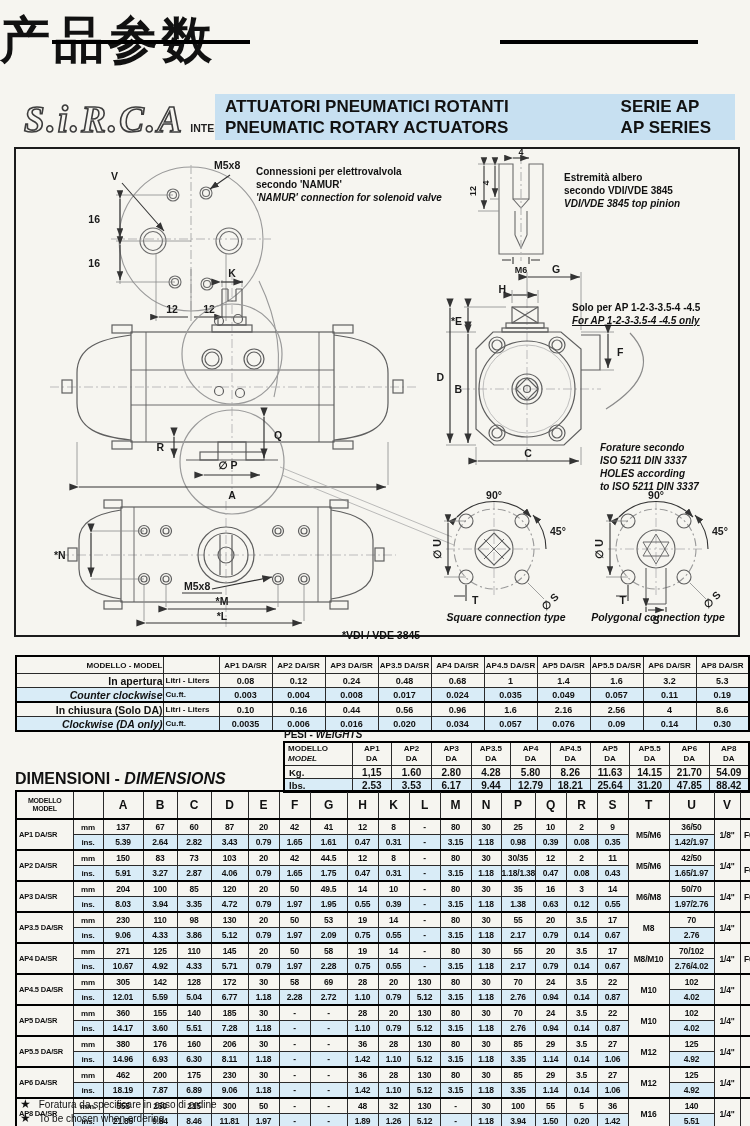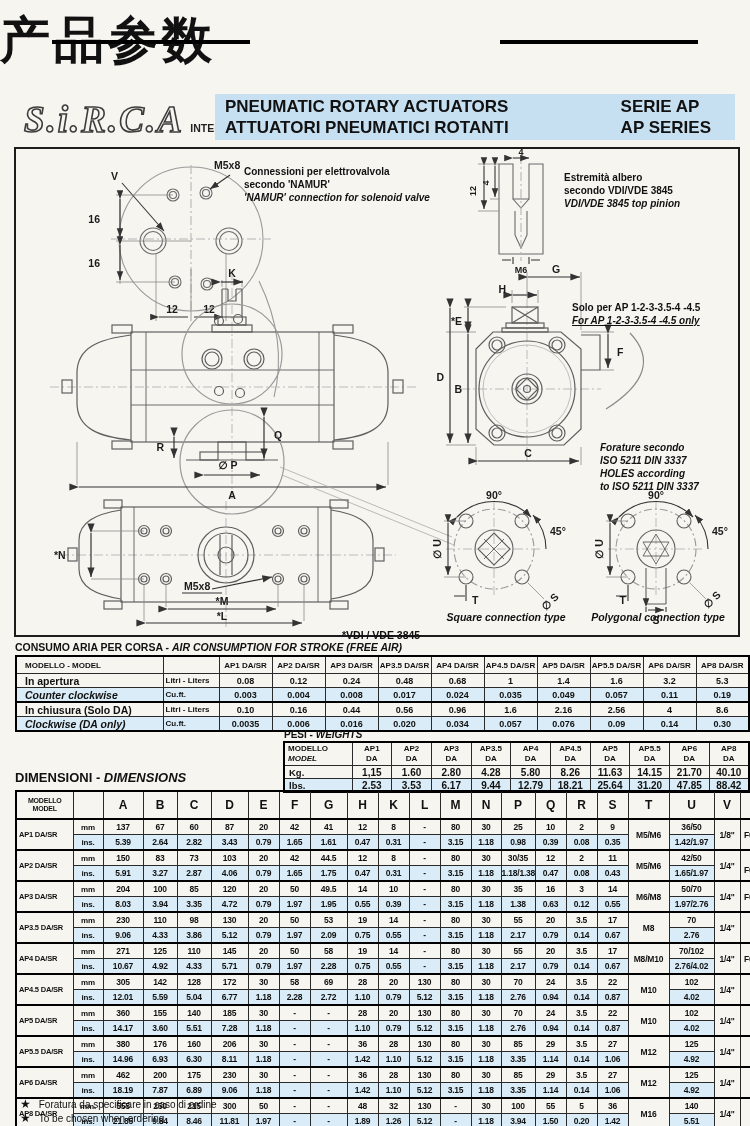--- a/index.html
+++ b/index.html
@@ -38,36 +38,36 @@
   td{border:1px solid #2a2a2a;text-align:center;vertical-align:middle;padding:0;overflow:hidden;white-space:nowrap;}
   .blue{background:#d9ecf7;}
   .sec-title{position:absolute;font-weight:bold;white-space:nowrap;}
   .sec-title .it{font-style:italic;}
 
   
   #air-title{left:15px;top:641px;font-size:10.5px;}
   #air-table{left:15px;top:655px;width:733px;border:2px solid #000;}
   #air-table td{font-size:9px;font-weight:bold;height:13px;}
   #air-table tr.hdr td{height:16px;font-size:8px;}
-  #air-table td.lbl{text-align:left;padding-left:8px;font-size:10.5px;}
+  #air-table td.lbl{text-align:right;padding-left:8px;font-size:10.5px;}
   #air-table td.lbl.it{font-style:italic;}
   #air-table td.unit{font-size:8px;text-align:left;padding-left:2px;}
   #air-table tr.sep td{border-top:2px solid #000;}
 
   
   #weights-title{left:284px;top:729px;font-size:10px;}
   #weights-table{left:283px;top:741px;width:465px;border:2px solid #000;}
   #weights-table td{font-size:10px;font-weight:bold;height:12px;}
   #weights-table tr.hdr td{height:22px;font-size:8px;line-height:10px;}
   #weights-table td.lbl{text-align:left;padding-left:4px;font-size:9.5px;}
   #weights-table tr.hdr td.lbl{text-align:left;padding-left:3px;}
   #weights-table .it{font-style:italic;}
 
   
-  #dim-title{left:15px;top:770px;font-size:13px;}
+  #dim-title{left:15px;top:770px;font-size:16px;}
   #dim-table{left:15px;top:790px;width:733px;border:2px solid #000;}
   #dim-table td{font-size:8.5px;font-weight:bold;height:14px;letter-spacing:-0.2px;}
   #dim-table tr.hdr td{height:26px;font-size:12px;}
   #dim-table tr.hdr td.sm{font-size:7px;line-height:8px;}
   #dim-table td.model{font-size:7.5px;text-align:left;padding-left:2px;}
   #dim-table td.unit{font-size:8px;}
   #dim-table tr.gsep td{border-top:2px solid #000;}
   #dim-table td .star{display:block;line-height:9px;font-size:9px;}
   #dim-table td .isoval{display:block;line-height:10px;}
 
@@ -87,22 +87,22 @@
   </div>
 
   <div class="brand-row">
     <div class="logo">
       <span class="logo-main">S.i.R.C.A</span>
       <span class="logo-sub">INTERNATIONAL</span>
       <span class="logo-srl">S.R.L.</span>
     </div>
     <div class="banner">
       <div class="banner-left">
+        <div>ATTUATORI PNEUMATICI ROTANTI</div>
         <div>PNEUMATIC ROTARY ACTUATORS</div>
-        <div>ATTUATORI PNEUMATICI ROTANTI</div>
       </div>
       <div class="banner-right">
         <div>SERIE AP</div>
         <div>AP SERIES</div>
       </div>
     </div>
   </div>
 
   <div class="drawing-box">
     <svg width="722" height="486" viewBox="0 0 722 486">
@@ -337,21 +337,21 @@
         <path d="M630,458 V463 M650,458 V463 M632,461 L648,461" stroke="#333" marker-start="url(#ar)" marker-end="url(#ar)"></path>
       </g>
       <text class="dt" x="640" y="350" text-anchor="middle">90°</text>
       <text class="dt" x="696" y="386">45°</text>
       <text class="dt" x="587" y="400" text-anchor="middle" transform="rotate(-90 587 400)">∅ U</text>
       <text class="dt" x="610" y="455" text-anchor="end">T</text>
       <text class="dt" x="692" y="460" transform="rotate(-45 692 460)">∅ S</text>
       <text class="dt" x="640" y="475" text-anchor="middle">S</text>
     </svg>
 
-    <div class="dnote" style="left:228px;top:16px;">
+    <div class="dnote" style="left:240px;top:16px;">
       <div>Connessioni per elettrovalvola</div>
       <div>secondo 'NAMUR'</div>
       <div class="it">'NAMUR' connection for solenoid valve</div>
     </div>
     <div class="dnote" style="left:548px;top:22px;">
       <div>Estremità albero</div>
       <div>secondo VDI/VDE 3845</div>
       <div class="it">VDI/VDE 3845 top pinion</div>
     </div>
     <div class="dnote" style="left:556px;top:152px;">
@@ -362,24 +362,20 @@
       <div class="it">Forature secondo</div>
       <div class="it">ISO 5211 DIN 3337</div>
       <div class="it">HOLES according</div>
       <div class="it">to ISO 5211 DIN 3337</div>
     </div>
     <div class="dlabel" style="left:326px;top:462px;margin-top:18px;">*VDI / VDE 3845</div>
     <div class="dlabel it" style="left:425px;top:462px;width:130px;text-align:center;">Square connection type</div>
     <div class="dlabel it" style="left:572px;top:462px;width:140px;text-align:center;">Polygonal connection type</div>
   </div>
 
-  <div class="sec-title" id="air-title">
-    <span>CONSUMO ARIA PER CORSA -</span>
-    <span class="it">AIR CONSUMPTION FOR STROKE (FREE AIR)</span>
-  </div>
   <table id="air-table">
     <colgroup id="air-cols">
         <col style="width: 147px;">
         <col style="width: 56px;">
         <col style="width: 53px;">
         <col style="width: 53px;">
         <col style="width: 53px;">
         <col style="width: 53px;">
         <col style="width: 53px;">
         <col style="width: 53px;">
@@ -531,21 +527,21 @@
           <td class="lbl">Kg.</td>
           <td>1,15</td>
           <td>1.60</td>
           <td>2.80</td>
           <td>4.28</td>
           <td>5.80</td>
           <td>8.26</td>
           <td>11.63</td>
           <td>14.15</td>
           <td>21.70</td>
-          <td>40.10</td>
+          <td>54.09</td>
         </tr>
         <tr>
           <td class="lbl blue">lbs.</td>
           <td class="blue">2.53</td>
           <td class="blue">3.53</td>
           <td class="blue">6.17</td>
           <td class="blue">9.44</td>
           <td class="blue">12.79</td>
           <td class="blue">18.21</td>
           <td class="blue">25.64</td>

